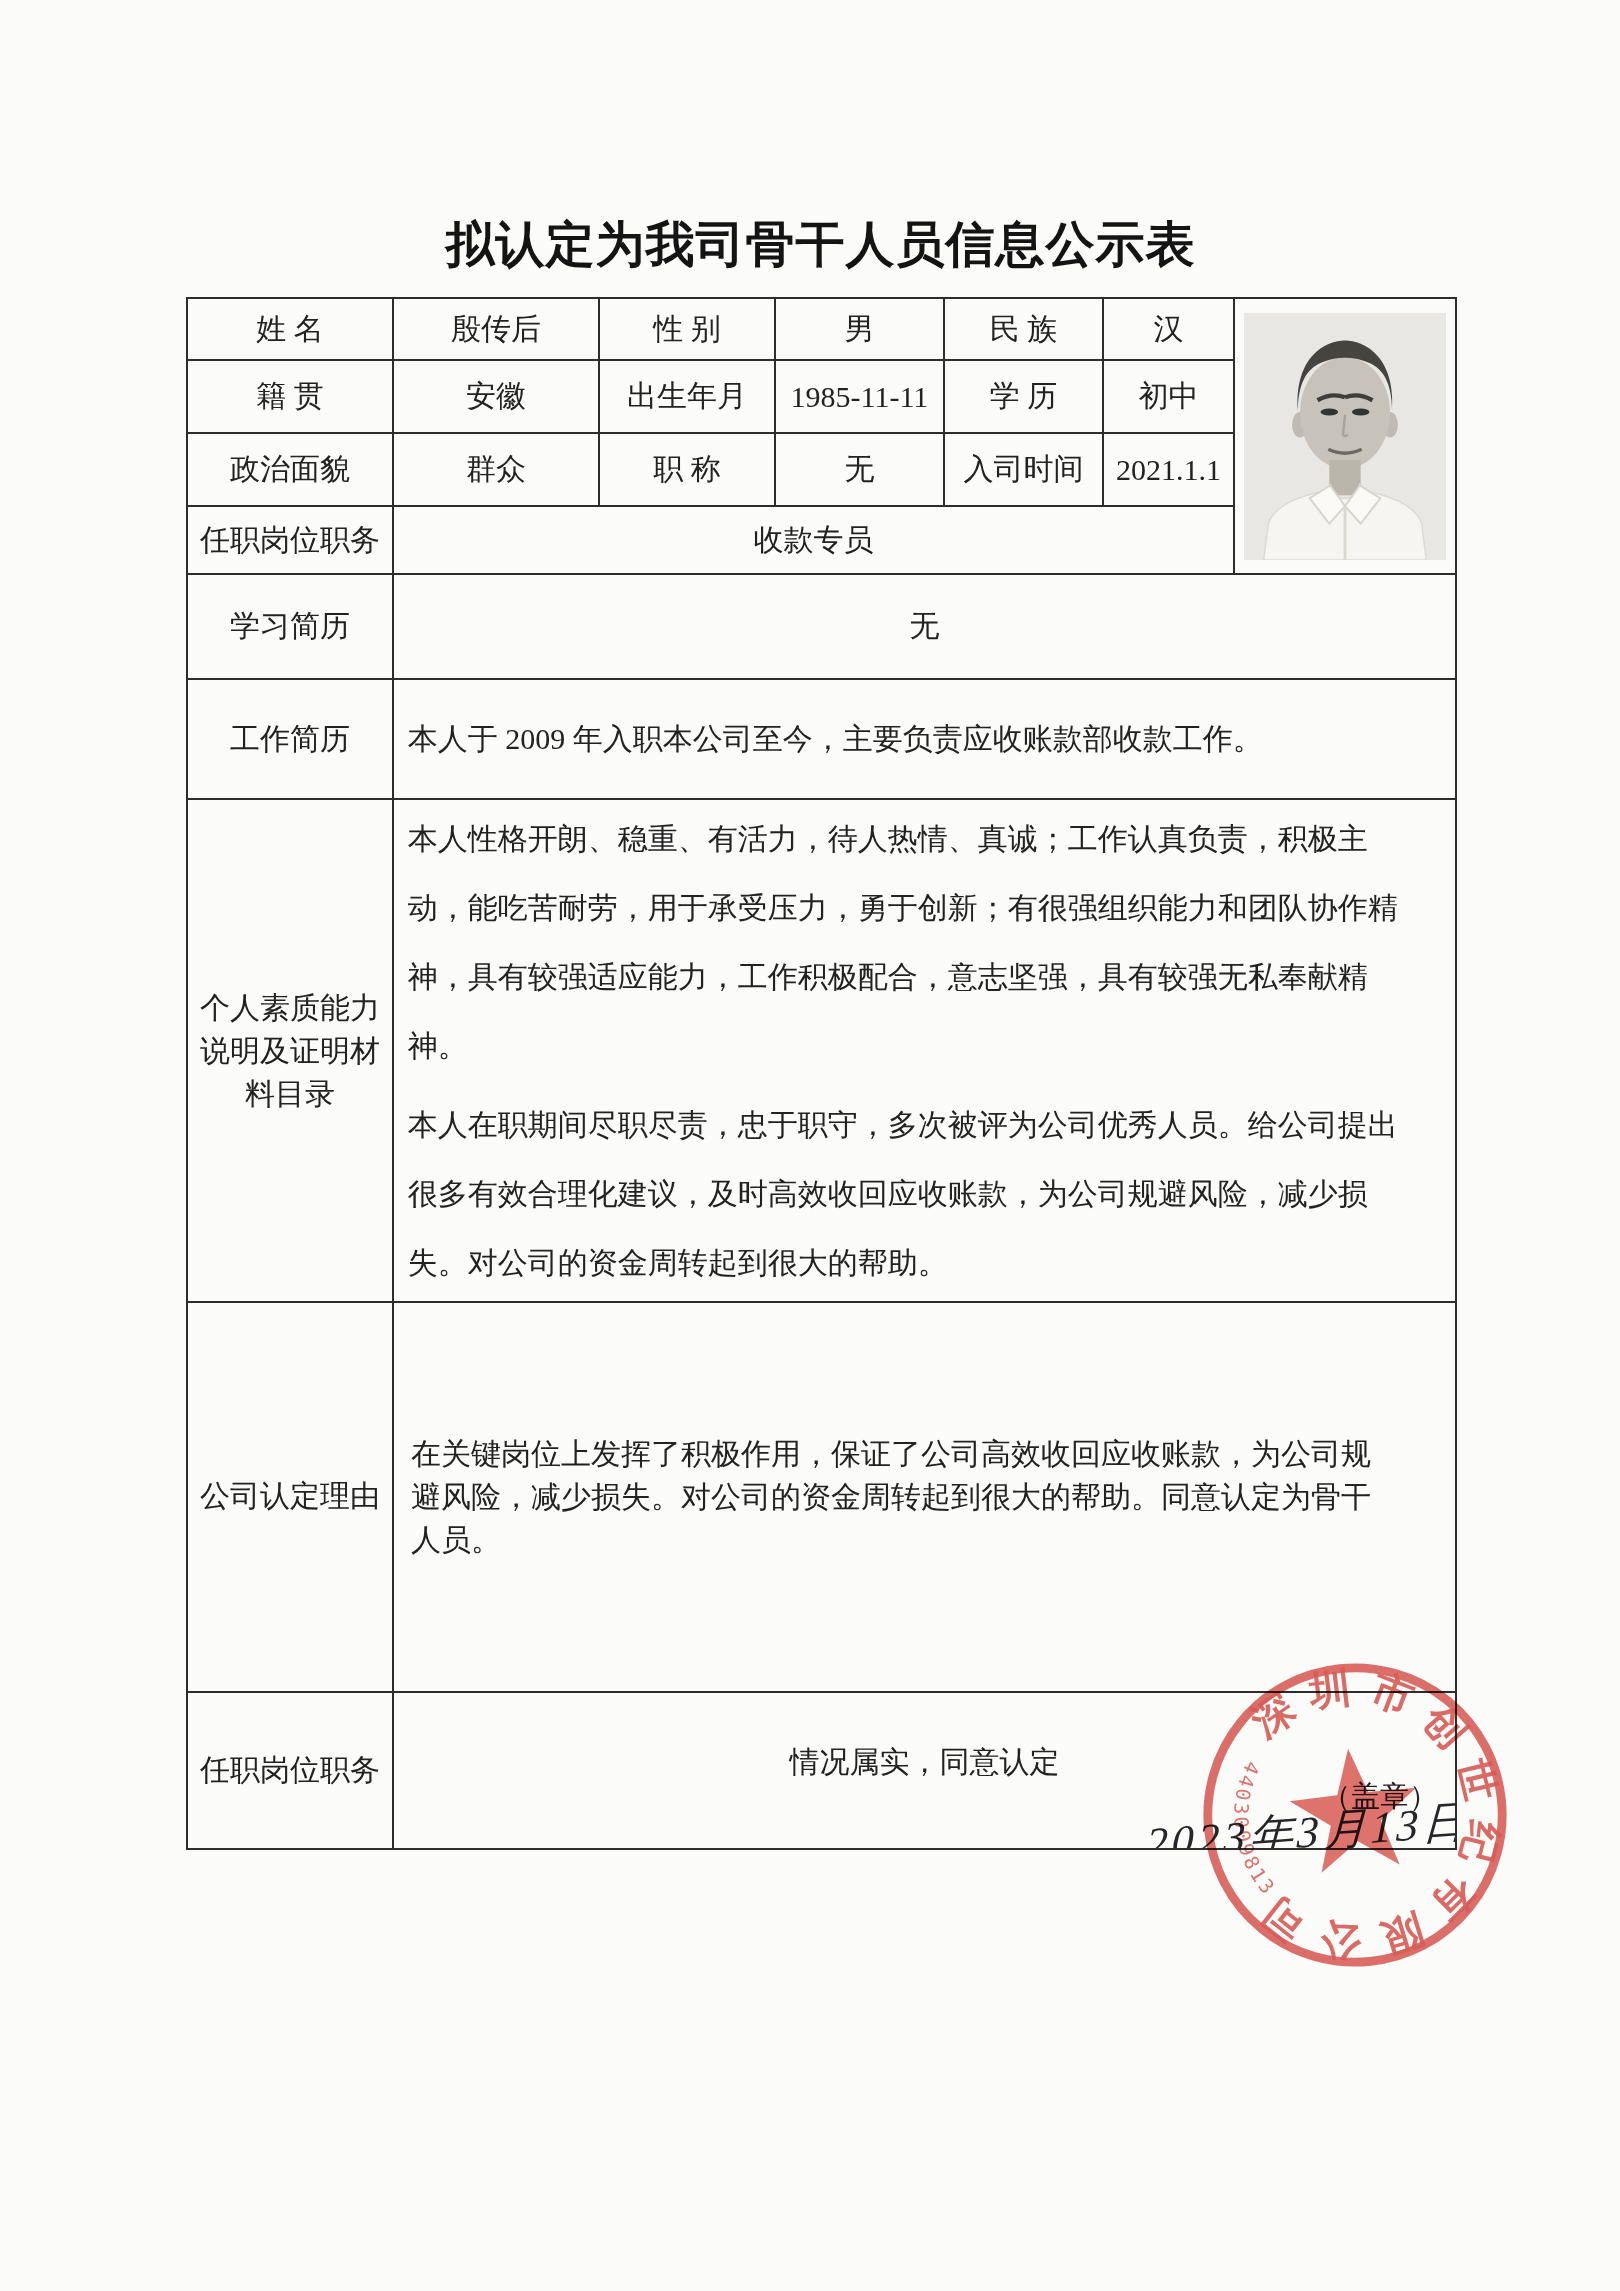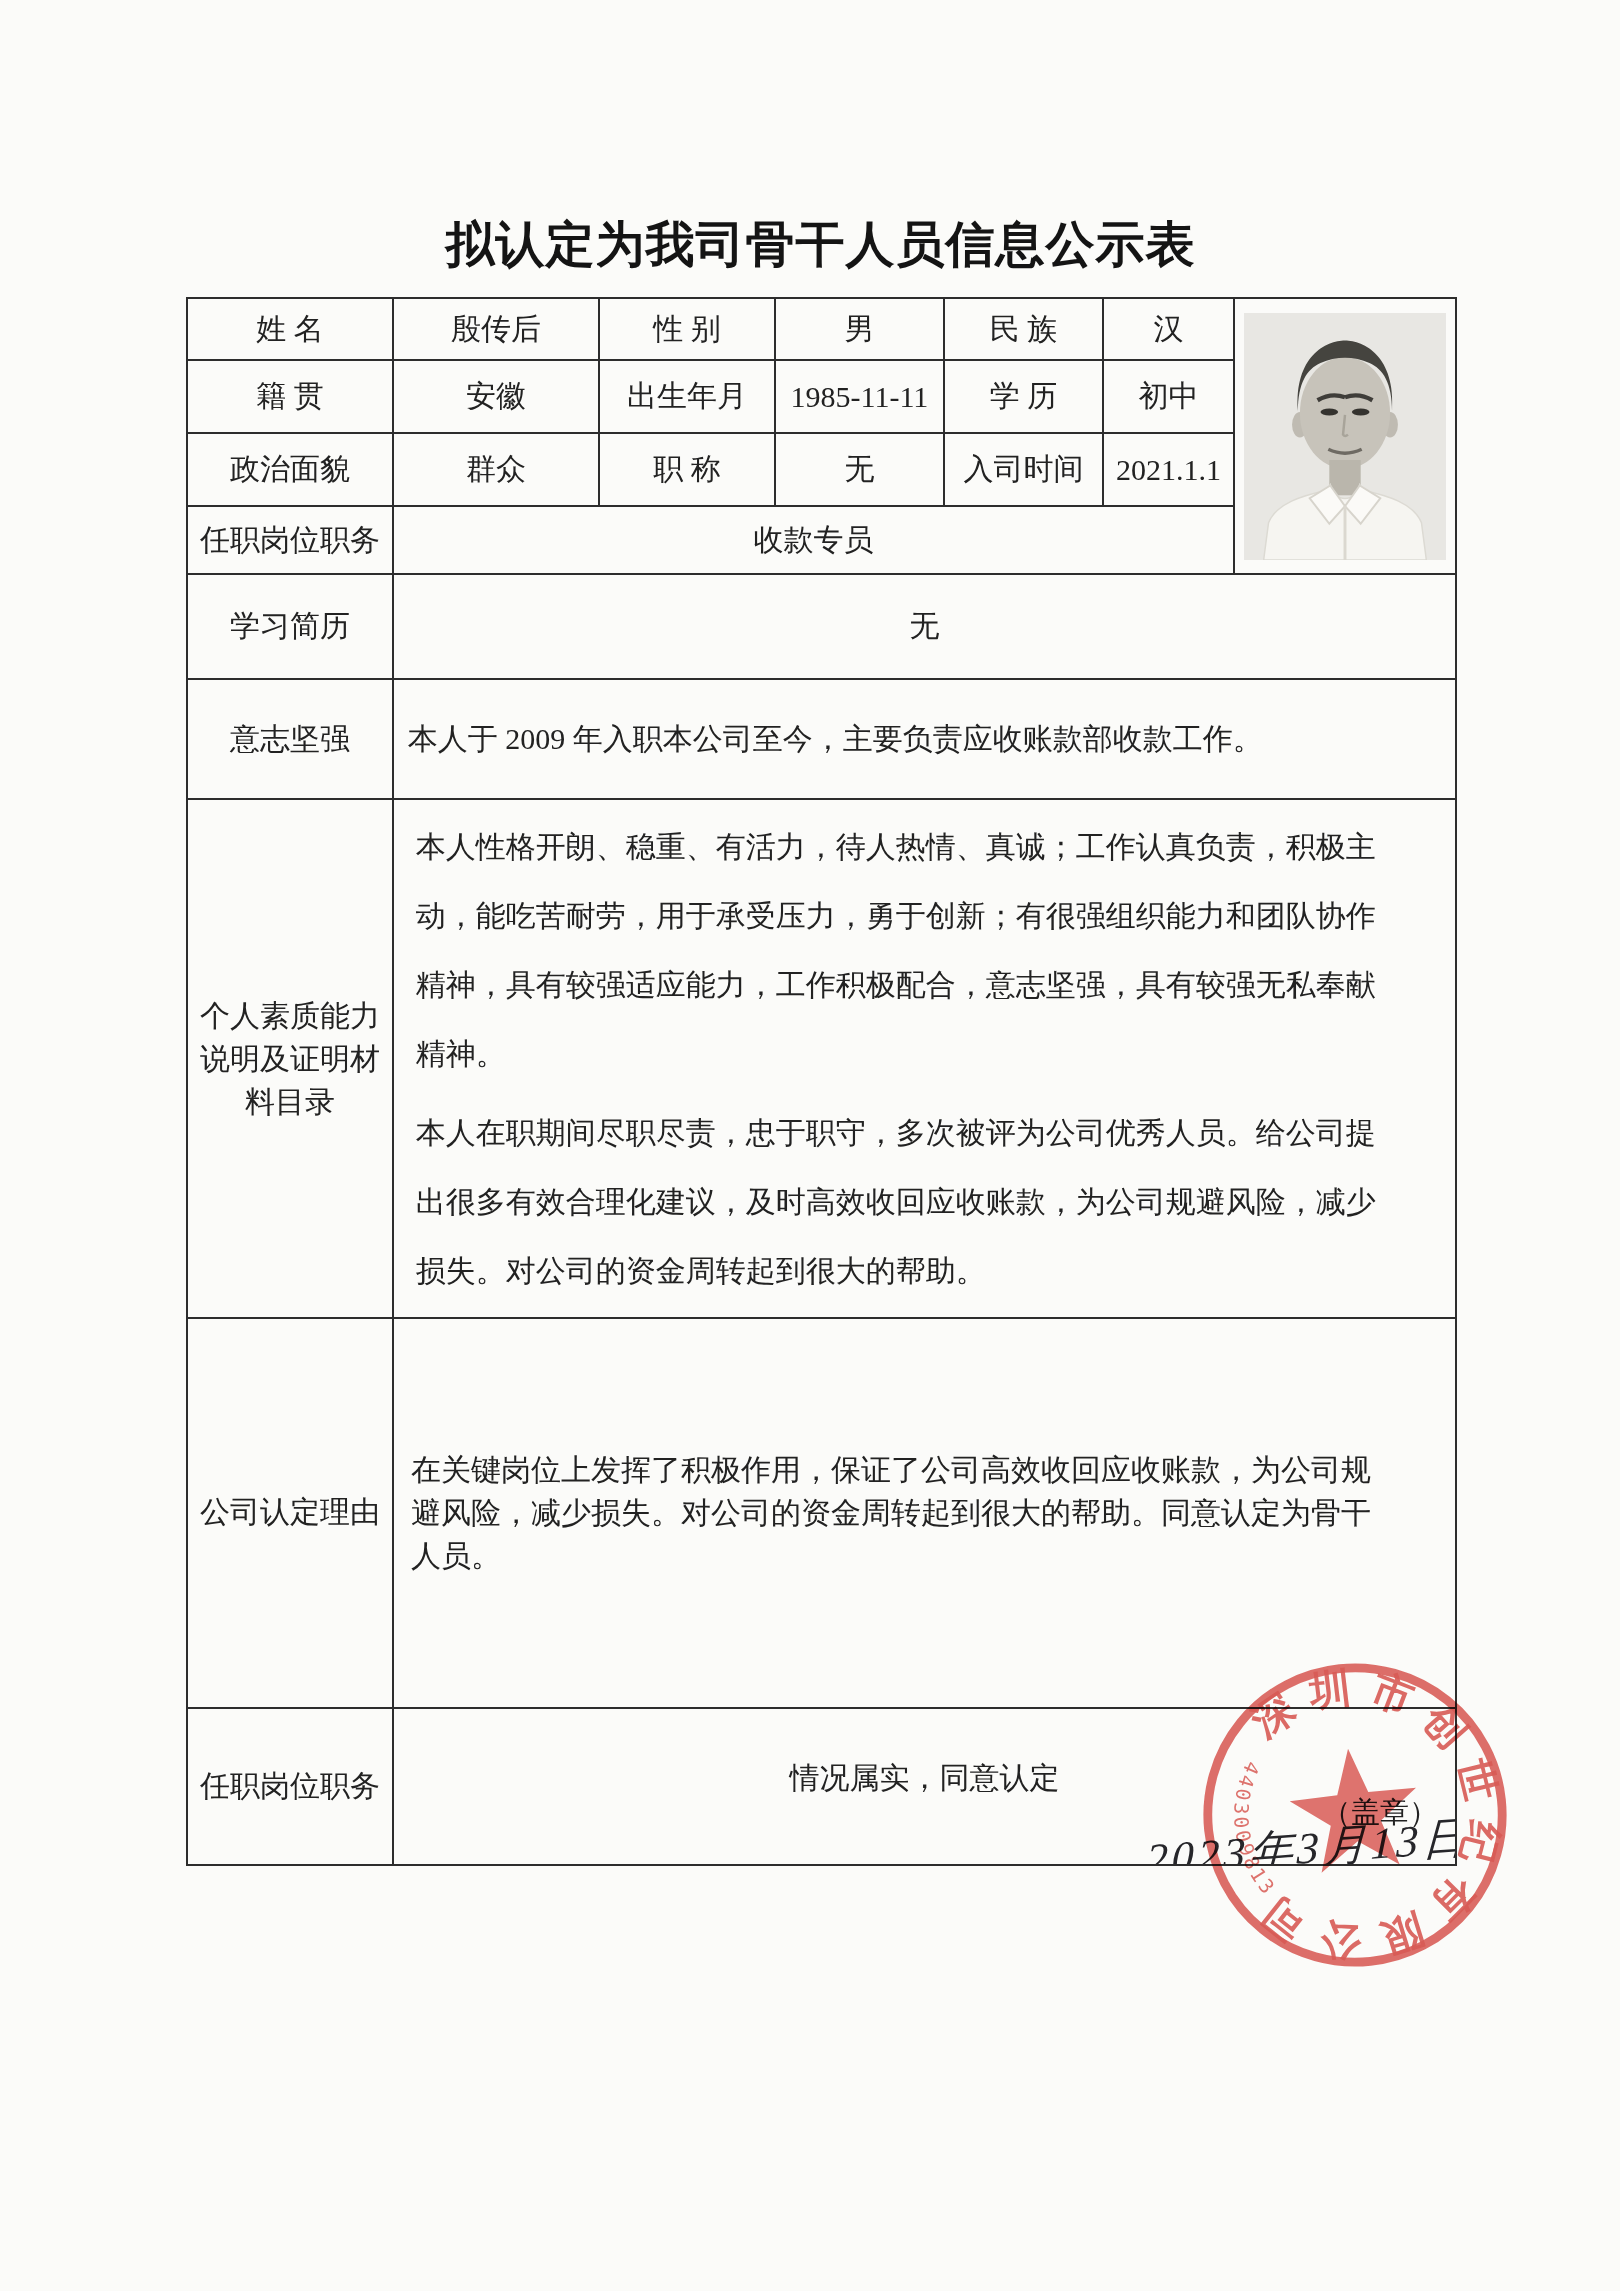--- a/index.html
+++ b/index.html
@@ -18,21 +18,21 @@
     border-collapse:collapse; table-layout:fixed;
     border:2.9px solid #2d2d2d;
   }
   .form td {
     border:2px solid #2d2d2d; text-align:center; vertical-align:middle;
     font-size:30px; padding:0; overflow:hidden; color:#222;
   }
   tr.thick td { border-top-width:2.9px; }
   td.val-left { text-align:left; padding-left:13.7px; padding-right:56px; }
   td.para-cell { text-align:left; padding:3.9px 56px 3.9px 13.7px; }
-  .para-cell p { margin:8px; line-height:69px; }
+  .para-cell p { margin:0; line-height:69px; }
   .para-cell p + p { margin-top:9.8px; }
   td.reason-cell { text-align:left; padding:0 56px 0 17px; }
   .reason-cell .reason-text { line-height:43px; }
   .label-multiline { line-height:43px; }
   td.review-cell { position:relative; }
   .review-value { position:absolute; top:49px; left:0; width:100%; text-align:center; }
   .seal-hint { position:absolute; left:986px; top:84px; transform:translateX(-50%); white-space:nowrap; font-size:29px; }
   .hand-date {
     position:absolute; left:914px; top:110px; transform:translateX(-50%) rotate(-4deg) skewX(-6deg);
     white-space:nowrap; font-size:44px; font-style:italic; letter-spacing:3.9px; color:#26262a;
@@ -113,21 +113,21 @@
       </tr>
       <tr style="height:68px">
         <td>任职岗位职务</td>
         <td colspan="5">收款专员</td>
       </tr>
       <tr style="height:105px">
         <td>学习简历</td>
         <td colspan="6">无</td>
       </tr>
       <tr class="thick" style="height:120px">
-        <td>意志坚强</td>
+        <td>工作简历</td>
         <td colspan="6" class="val-left">本人于 2009 年入职本公司至今，主要负责应收账款部收款工作。</td>
       </tr>
       <tr class="thick" style="height:498px">
         <td>
           <div class="label-multiline">
             <div>个人素质能力</div>
             <div>说明及证明材</div>
             <div>料目录</div>
           </div>
         </td>

